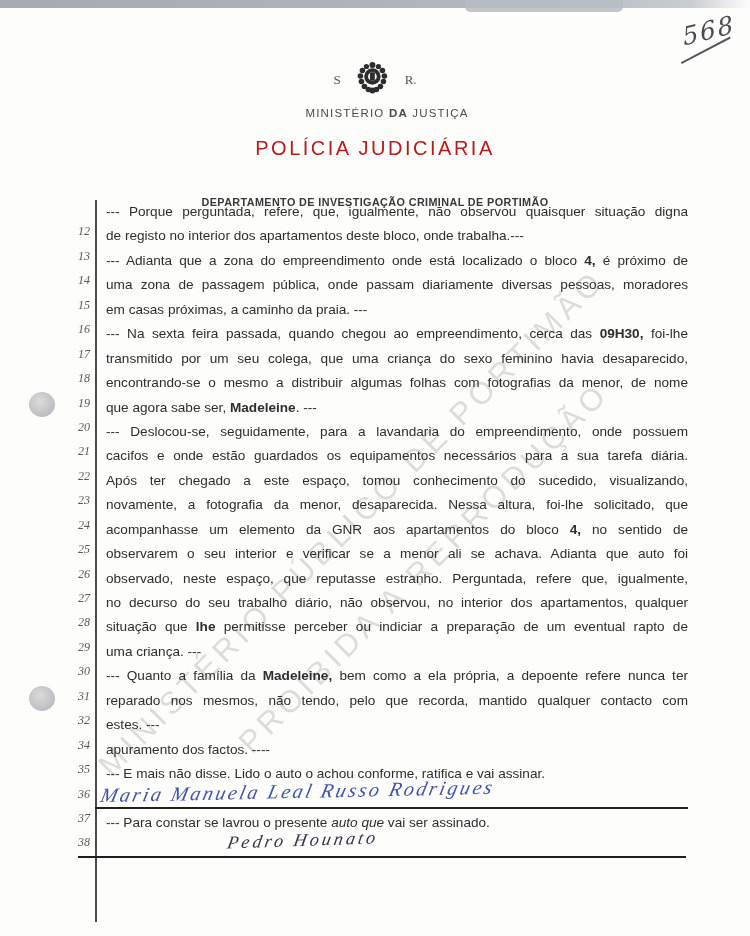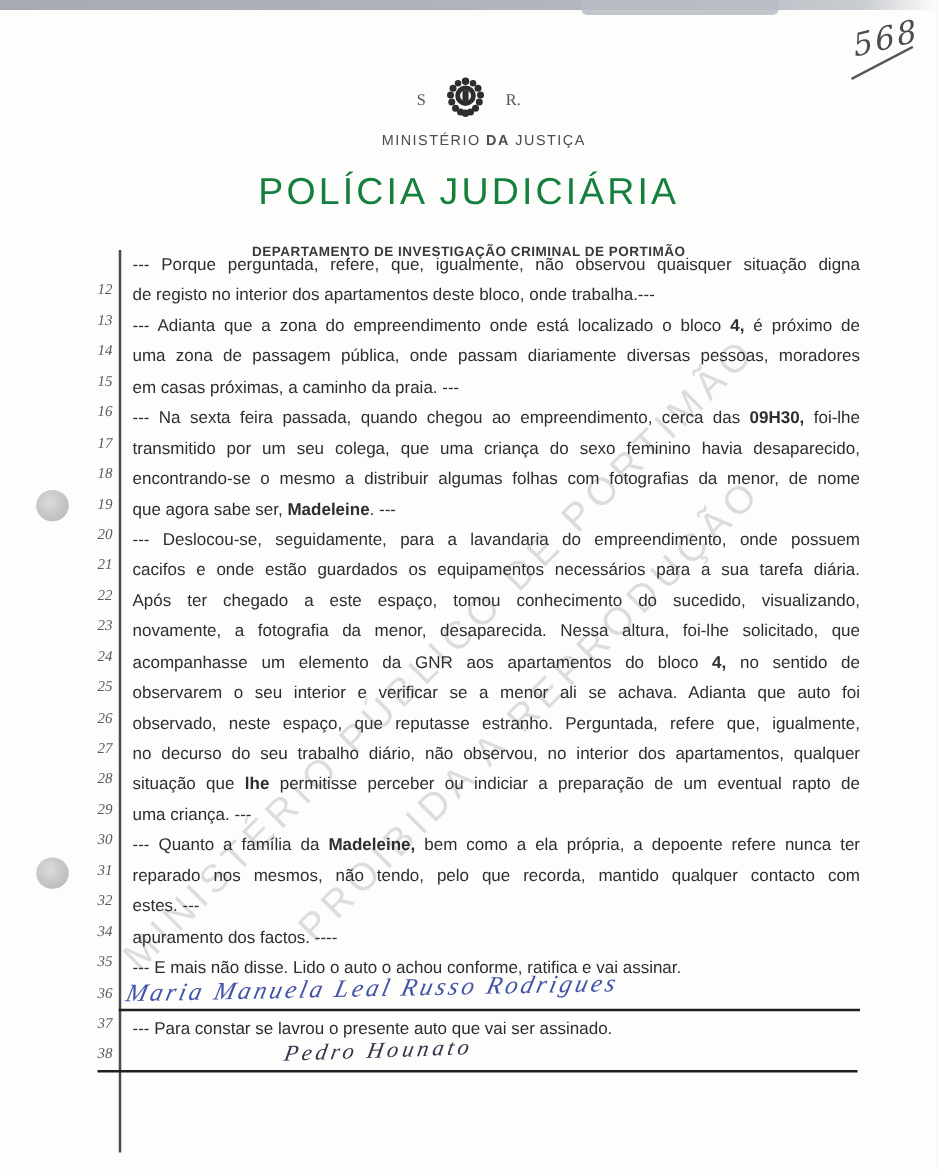--- a/index.html
+++ b/index.html
@@ -22,41 +22,41 @@
   .hw-number::after{content:"";position:absolute;left:-6px;bottom:-5px;width:54px;height:2px;
     background:#55555a;transform:rotate(-14deg);}
 
   
   .crest-row{position:absolute;top:60px;left:50%;transform:translateX(-50%);
     display:flex;align-items:center;gap:13px;font:13px "Liberation Serif",serif;color:#555;}
   .ministry{position:absolute;top:107px;left:0;width:100%;text-align:center;
     font-size:11.5px;letter-spacing:1.2px;color:#4c4c4c;margin-left:12px;}
   .ministry .b{font-weight:bold;}
   .pj-title{position:absolute;top:137px;left:0;width:100%;text-align:center;margin:0;
-    font-size:30px;font-weight:normal;letter-spacing:2.5px;color:#15803d;}
+    font-size:20px;font-weight:normal;letter-spacing:2.5px;color:#b91c1c;}
   .dept{position:absolute;top:177px;left:0;width:100%;text-align:center;
     font-size:10.8px;font-weight:bold;letter-spacing:.4px;color:#383838;margin-top:19px;}
 
   
   .wm{position:absolute;white-space:nowrap;font-size:31px;letter-spacing:5px;
     color:rgba(115,115,118,.24);transform:translate(-50%,-50%) rotate(-45deg);z-index:1;}
   .wm1{left:352px;top:523px;}
   .wm2{left:424px;top:568px;}
 
   
   .vrule{position:absolute;left:95px;top:200px;width:2px;height:722px;background:#4b4b4b;z-index:2;}
   .lines{position:absolute;top:200px;left:0;width:746px;z-index:3;}
   .row{display:flex;height:24.45px;line-height:24.45px;position:relative;}
   .num{width:95px;padding-right:5px;box-sizing:border-box;text-align:right;flex:none;
     font:italic 12px "Liberation Serif",serif;color:#5a5a5a;}
   .txt{flex:1;padding:0 58px 0 11px;font-size:13.6px;overflow:hidden;}
   .row.j .txt{text-align:justify;text-align-last:justify;}
   .txt .b{font-weight:bold;}
   .txt .i{}
-  .txt .u{border-bottom:1.6px solid #3c3c3c;padding-bottom:18px;}
+  .txt .u{border-bottom:1.6px solid #3c3c3c;padding-bottom:18px;font-style:italic;}
 
   
   .sigline{position:absolute;height:2px;background:#1f1f1f;bottom:2px;z-index:4;}
   .sigline.s1{left:95px;right:58px;}
   .sigline.s2{left:78px;right:60px;}
   .sig{position:absolute;z-index:5;white-space:nowrap;}
   .sig1{left:102px;top:-7px;font:italic 20px "Liberation Serif",serif;color:#4353a8;
     letter-spacing:2.5px;transform:skewX(-14deg) rotate(-1.2deg);}
   .sig2{left:228px;top:-5px;font:italic 18px "Liberation Serif",serif;color:#34344a;
     letter-spacing:3px;transform:skewX(-12deg) rotate(-2deg);}

